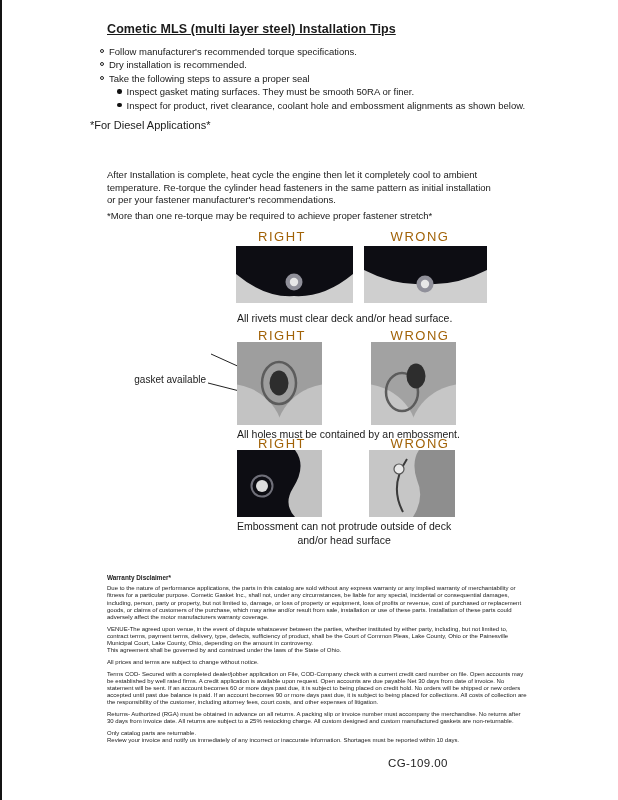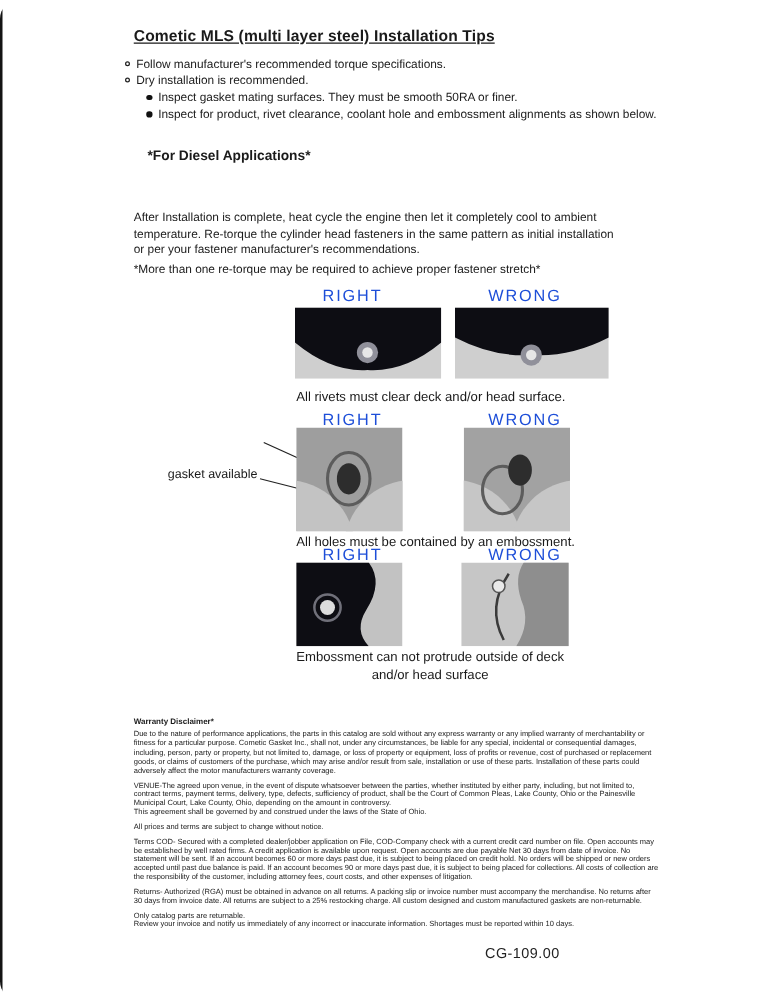--- a/index.html
+++ b/index.html
@@ -2,42 +2,42 @@
 <html><head>
 <meta charset="utf-8">
 <style>
   * { margin:0; padding:0; box-sizing:border-box; }
   html,body { background:#ffffff; }
   body {
     width:618px; height:800px;
     font-family:"Liberation Sans", sans-serif;
     color:#1a1a1a;
   }
-  .page { position:relative; width:618px; height:800px; background:#ffffff; overflow:hidden;border-radius:15px; }
+  .page { position:relative; width:618px; height:800px; background:#ffffff; overflow:hidden; }
   .left-rule { position:absolute; left:0; top:0; width:2px; height:800px; background:#141414; }
 
   .title {
     position:absolute; left:107px; top:22px;
     font-size:12.5px; font-weight:bold; text-decoration:underline;
     letter-spacing:0.1px;
   }
 
   .tips { position:absolute; left:100px; top:46px; width:445px; font-size:9.5px;text-align:center; }
   .tip { display:flex; align-items:flex-start; margin-bottom:1.6px; line-height:1.25; }
   .b1 { flex:0 0 auto; width:4px; height:4px; border:1px solid #222; border-radius:50%; margin:3px 5px 0 0; }
   .sub { margin-left:17px; }
   .b2 { flex:0 0 auto; width:4.5px; height:4.5px; background:#111; border-radius:50%; margin:3px 5px 0 0; }
 
-  .diesel-heading { position:absolute; left:118px; top:119px; font-size:11px; font-weight:bold; }
+  .diesel-heading { position:absolute; left:90px; top:119px; font-size:11px; font-weight:normal; }
   .para { position:absolute; left:107px; width:480px; font-size:9.5px; line-height:1.32; white-space:pre-line; }
   #p1 { top:138px; }
   #p2 { top:169px; }
   #note { top:210px; }
 
-  .dlabel { position:absolute; width:92px; text-align:center; font-size:13px; letter-spacing:1.5px; color:#1d4ed8; }
+  .dlabel { position:absolute; width:92px; text-align:center; font-size:13px; letter-spacing:1.5px; color:#a16207; }
   .fig { position:absolute; }
   .fig svg { display:block; }
   .caption { position:absolute; font-size:10.5px; line-height:1.3; white-space:pre-line; }
   .side-label { position:absolute; width:100px; text-align:right; font-size:10px; line-height:1.25; white-space:pre-line; }
   .leaders { position:absolute; pointer-events:none; }
 
   .warranty { position:absolute; left:107px; top:574px; width:420px; font-size:6px; line-height:1.2; }
   .warranty .w-head { font-size:6.4px; font-weight:bold; margin-bottom:3.5px; }
   .warranty p { margin-bottom:4.5px; white-space:pre-line; }
 
@@ -52,20 +52,24 @@
   <h1 class="title">Cometic MLS (multi layer steel) Installation Tips</h1>
 
   <div class="tips">
     <div class="tip">
       <span class="b1"></span>
       <span>Follow manufacturer's recommended torque specifications.</span>
     </div>
     <div class="tip">
       <span class="b1"></span>
       <span>Dry installation is recommended.</span>
+    </div>
+    <div class="tip">
+      <span class="b1"></span>
+      <span>Take the following steps to assure a proper seal</span>
     </div>
     <div class="tip sub">
       <span class="b2"></span>
       <span>Inspect gasket mating surfaces.  They must be smooth 50RA or finer.</span>
     </div>
     <div class="tip sub">
       <span class="b2"></span>
       <span>Inspect for product, rivet clearance, coolant hole and embossment alignments as shown below.</span>
     </div>
   </div>

